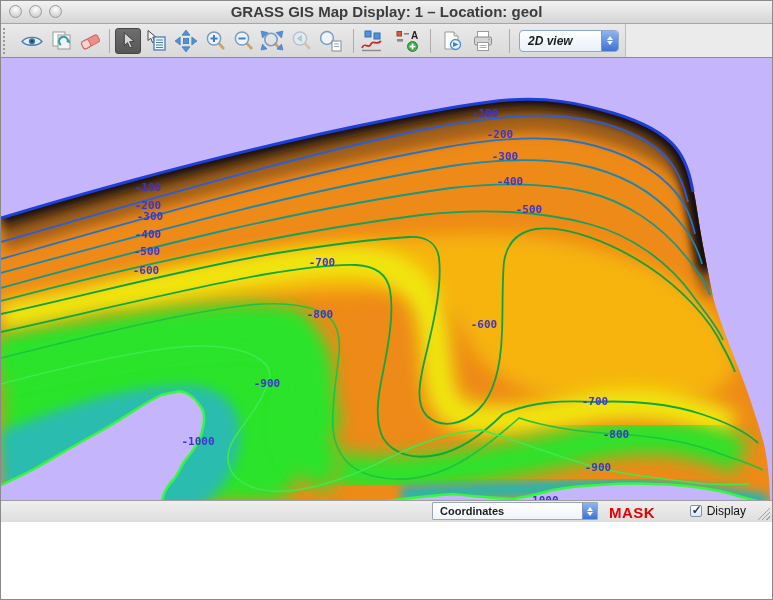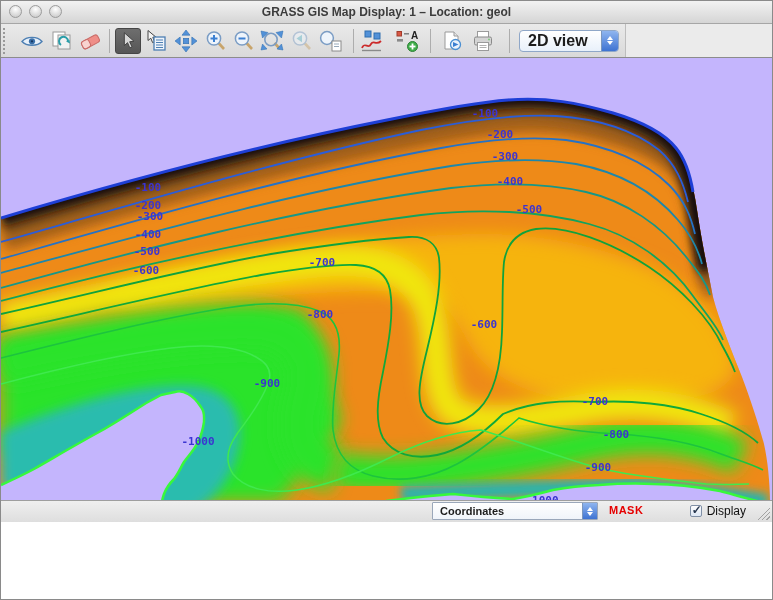--- a/index.html
+++ b/index.html
@@ -1,44 +1,44 @@
 <!DOCTYPE html>
 <html><head>
 <meta charset="utf-8">
 <style>
   html,body{margin:0;padding:0;background:#bfbfbf;font-family:"Liberation Sans",sans-serif;}
   .window{position:relative;width:773px;height:600px;background:#fff;border:1px solid #8a8a8a;box-sizing:border-box;overflow:hidden;}
   
   .titlebar{position:relative;height:22px;background:linear-gradient(#f2f2f2,#d5d5d5);border-bottom:1px solid #a6a6a6;}
-  .title-text{position:absolute;left:0;right:0;top:0;height:22px;line-height:22px;text-align:center;font-size:12px;font-weight:bold;color:#3c3c3c;}
+  .title-text{position:absolute;left:0;right:0;top:0;height:22px;line-height:22px;text-align:center;font-size:15px;font-weight:bold;color:#3c3c3c;}
   .lights{position:absolute;left:8px;top:4px;display:flex;gap:7px;}
   .light{width:13px;height:13px;border-radius:50%;border:1px solid #9b9b9b;background:radial-gradient(circle at 50% 30%,#ffffff 0%,#e3e3e3 45%,#c2c2c2 100%);box-sizing:border-box;}
   
   .toolbar{display:flex;height:33px;border-bottom:1px solid #8c8c8c;align-items:stretch;}
   .tools{display:flex;align-items:center;background:linear-gradient(#eaeaea,#d9d9d9);border-right:1px solid #bdbdbd;padding-right:6px;}
   .toolbar-filler{flex:1;background:#ebebeb;}
   .drag-handle{width:6px;height:26px;margin-left:2px;border-left:2px dotted #9a9a9a;}
   .tool{width:26px;height:26px;display:flex;align-items:center;justify-content:center;border-radius:3px;flex:0 0 auto;}
   .tool.active{background:linear-gradient(#6e6e6e,#565656);border:1px solid #464646;box-sizing:border-box;}
   .tsep{width:1px;height:24px;background:#adadad;margin:0 3px;flex:0 0 auto;}
   .combo{display:flex;align-items:center;height:22px;background:linear-gradient(#ffffff,#e8f0fa);border:1px solid #8fa7c8;border-radius:4px;box-sizing:border-box;overflow:hidden;}
-  .combo .combo-label{padding:0 8px;font-size:16px;font-weight:bold;color:#1c1c1c;flex:1;white-space:nowrap;}
+  .combo .combo-label{padding:0 8px;font-size:12px;font-weight:bold;color:#1c1c1c;flex:1;white-space:nowrap;font-style:italic;}
   .stepper{width:16px;align-self:stretch;background:linear-gradient(#8fb5ef,#3e73d2);display:flex;flex-direction:column;align-items:center;justify-content:center;gap:1px;border-left:1px solid #7a96bd;}
   .stepper .tri{width:0;height:0;border-left:3.5px solid transparent;border-right:3.5px solid transparent;}
   .tri.up{border-bottom:4px solid #fff;}
   .tri.down{border-top:4px solid #fff;}
   
   .canvas{position:relative;height:442px;background:#c4b5fd;overflow:hidden;}
   .clabel{font-family:"DejaVu Sans Mono",monospace;font-size:11px;font-weight:bold;}
   
   .statusbar{position:relative;height:22px;background:linear-gradient(#efefef,#dedede);border-top:1px solid #9e9e9e;box-sizing:border-box;}
   .status-combo{position:absolute;left:431px;top:1px;width:166px;height:18px;background:linear-gradient(#ffffff,#f0f4fa);border:1px solid #9aa7ba;border-radius:1px;display:flex;align-items:center;box-sizing:border-box;overflow:hidden;}
   .status-combo .combo-label{padding:0 7px;font-size:11px;font-weight:bold;color:#1c1c1c;flex:1;}
   .status-combo .stepper{width:14px;}
-  .mask{position:absolute;left:608px;top:3px;font-size:11px;font-weight:bold;color:#e60000;letter-spacing:0.5px;}
+  .mask{position:absolute;left:608px;top:3px;font-size:15px;font-weight:bold;color:#e60000;letter-spacing:0.5px;}
   .render-group{position:absolute;right:26px;top:3px;display:flex;align-items:center;gap:5px;}
   .checkbox{width:12px;height:12px;border:1px solid #7f8fa6;border-radius:2px;background:linear-gradient(#fdfdfd,#dde7f5);position:relative;box-sizing:border-box;}
   .checkbox .check{position:absolute;left:1px;top:-3px;font-size:12px;font-weight:bold;color:#26364f;}
   .render-label{font-size:12px;color:#111;}
   .grip{position:absolute;right:2px;bottom:2px;width:14px;height:14px;background:repeating-linear-gradient(-45deg,transparent 0,transparent 2px,#a2a2a2 2px,#a2a2a2 3px);clip-path:polygon(100% 0,100% 100%,0 100%);}
 </style>
 </head>
 <body>
 
 <div class="window">

